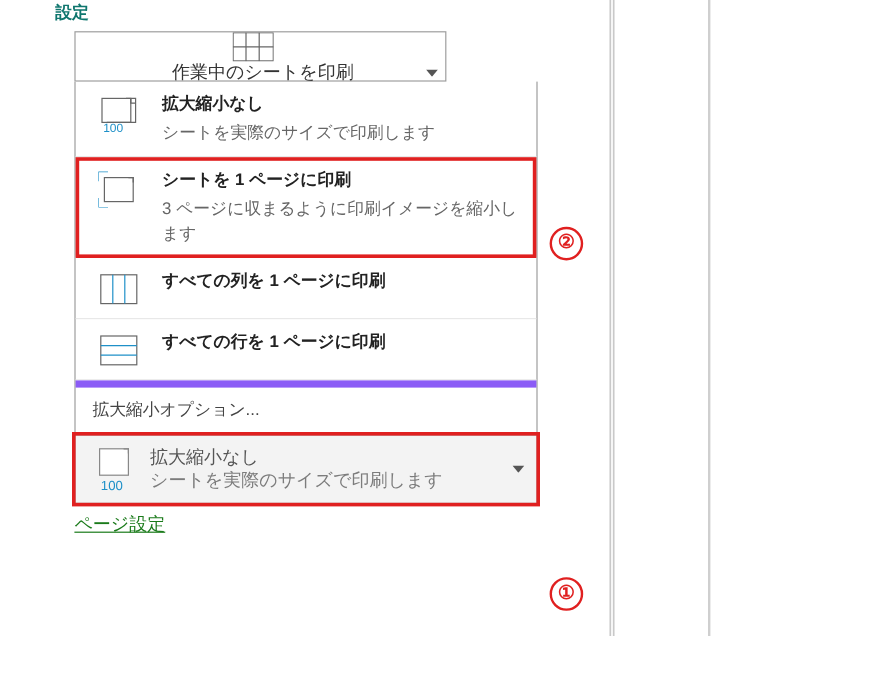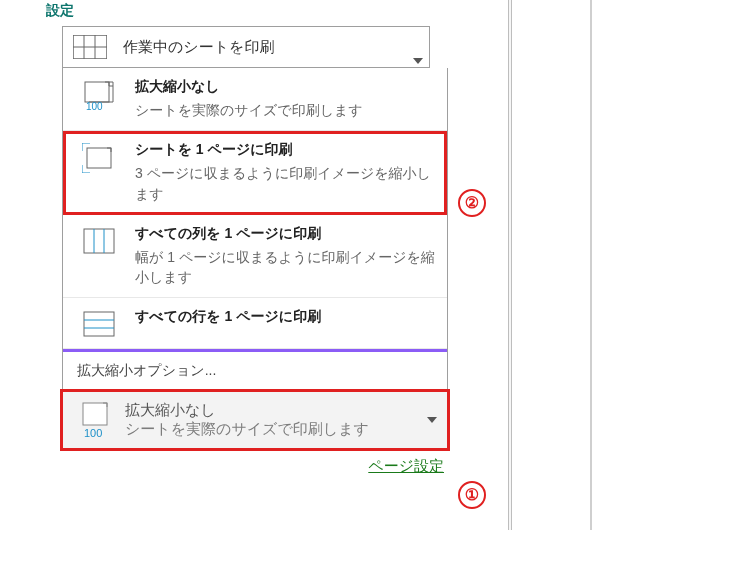--- a/index.html
+++ b/index.html
@@ -20,23 +20,24 @@
       color:#0f766e;
       padding:2px 0 6px 0;
     }
     .combo-top {
       border:1px solid #9e9e9e;
       background:#fff;
       height:42px;
       display:flex;
       align-items:center;
       padding:0 6px 0 10px;
-      width:368px;
+      width:310px;
       margin-left:16px;
       position:relative;
+      flex-direction:column;
     }
     .combo-top .grid-icon { flex:0 0 auto; margin-right:16px; }
     .combo-top .label { flex:1 1 auto; color:#333; font-size:15px;}
     .combo-top .caret { position:absolute; right:6px; bottom:3px; }
 
     .dropdown {
       border:1px solid #9e9e9e;
       border-top:none;
       background:#fff;
       width:386px;
@@ -54,21 +55,21 @@
     .opt .title { font-weight:bold; color:#222; margin-bottom:4px; }
     .opt .desc { color:#666; line-height:1.45; }
     .opt.hot {
       outline:3px solid #e02020;
       outline-offset:-3px;
     }
 
     .more {
       padding:10px 14px;
       color:#444;
-      border-top:3px solid #8b5cf6;
+      border-top:6px solid #8b5cf6;
     }
 
     .combo-bottom {
       position:relative;
       border:1px solid #a0a0a0;
       background:#f3f3f3;
       height:58px;
       width:386px;
       margin-left:16px;
       display:flex;
@@ -82,21 +83,20 @@
     .combo-bottom .title { color:#555; font-size:15px;}
     .combo-bottom .desc { color:#7c7c7c; font-size:15px;}
     .combo-bottom .caret { position:absolute; right:10px; top:50%; transform:translateY(-50%); }
 
     .page-setup {
       color:#1a7a1a;
       text-decoration:underline;
       display:block;
       width:386px;
       margin-left:16px;
-      text-align:right;
       padding:8px 4px 0 0;
       font-size:15px;
     }
 
     .callout {
       position:absolute;
       width:28px; height:28px;
       border:2px solid #e02020;
       border-radius:50%;
       color:#e02020;
@@ -186,21 +186,20 @@
     <div class="opt">
       <div class="ico">
         <svg width="34" height="28" viewBox="0 0 34 28">
           <rect x="2" y="2" width="30" height="24" fill="#fff" stroke="#666"></rect>
           <line x1="12" y1="2" x2="12" y2="26" stroke="#1e90c8"></line>
           <line x1="22" y1="2" x2="22" y2="26" stroke="#1e90c8"></line>
         </svg>
       </div>
       <div class="txt">
         <div class="title">すべての列を 1 ページに印刷</div>
-        <div class="desc">幅が 1 ページに収まるように印刷イメージを縮小します</div>
       </div>
     </div>
 
     <div class="opt">
       <div class="ico">
         <svg width="34" height="28" viewBox="0 0 34 28">
           <rect x="2" y="2" width="30" height="24" fill="#fff" stroke="#666"></rect>
           <line x1="2" y1="10" x2="32" y2="10" stroke="#1e90c8"></line>
           <line x1="2" y1="18" x2="32" y2="18" stroke="#1e90c8"></line>
         </svg>

